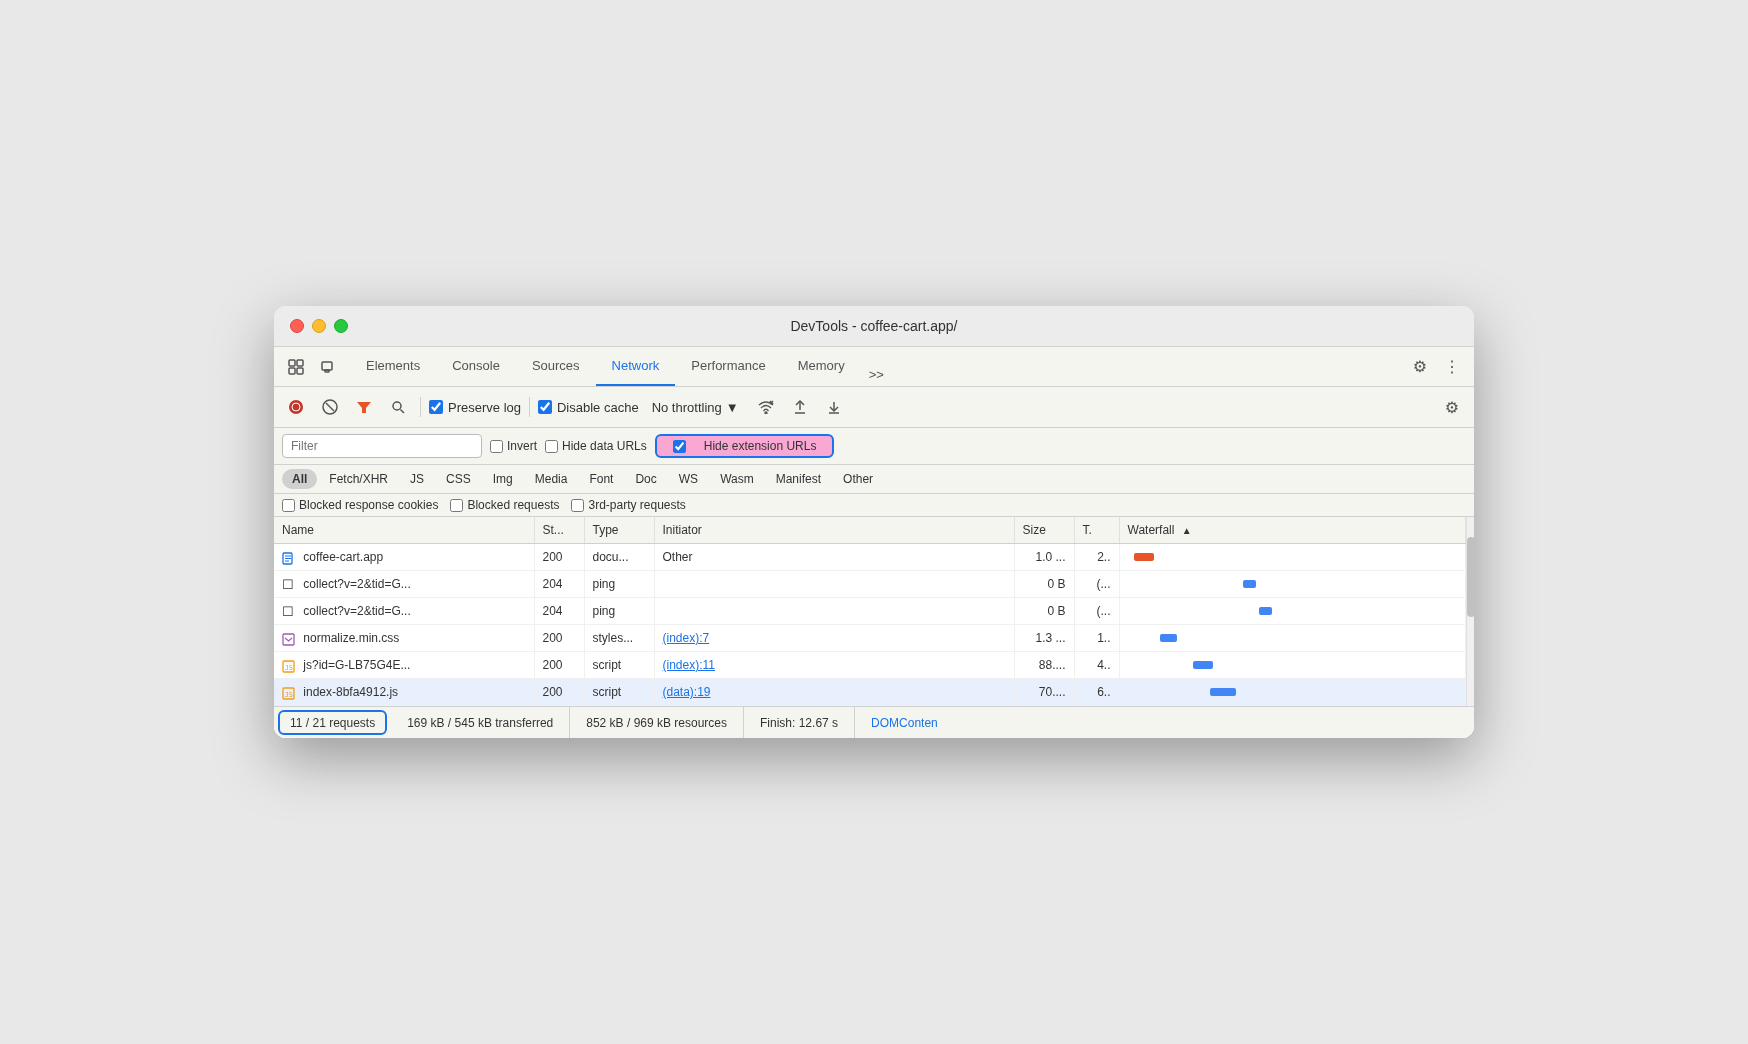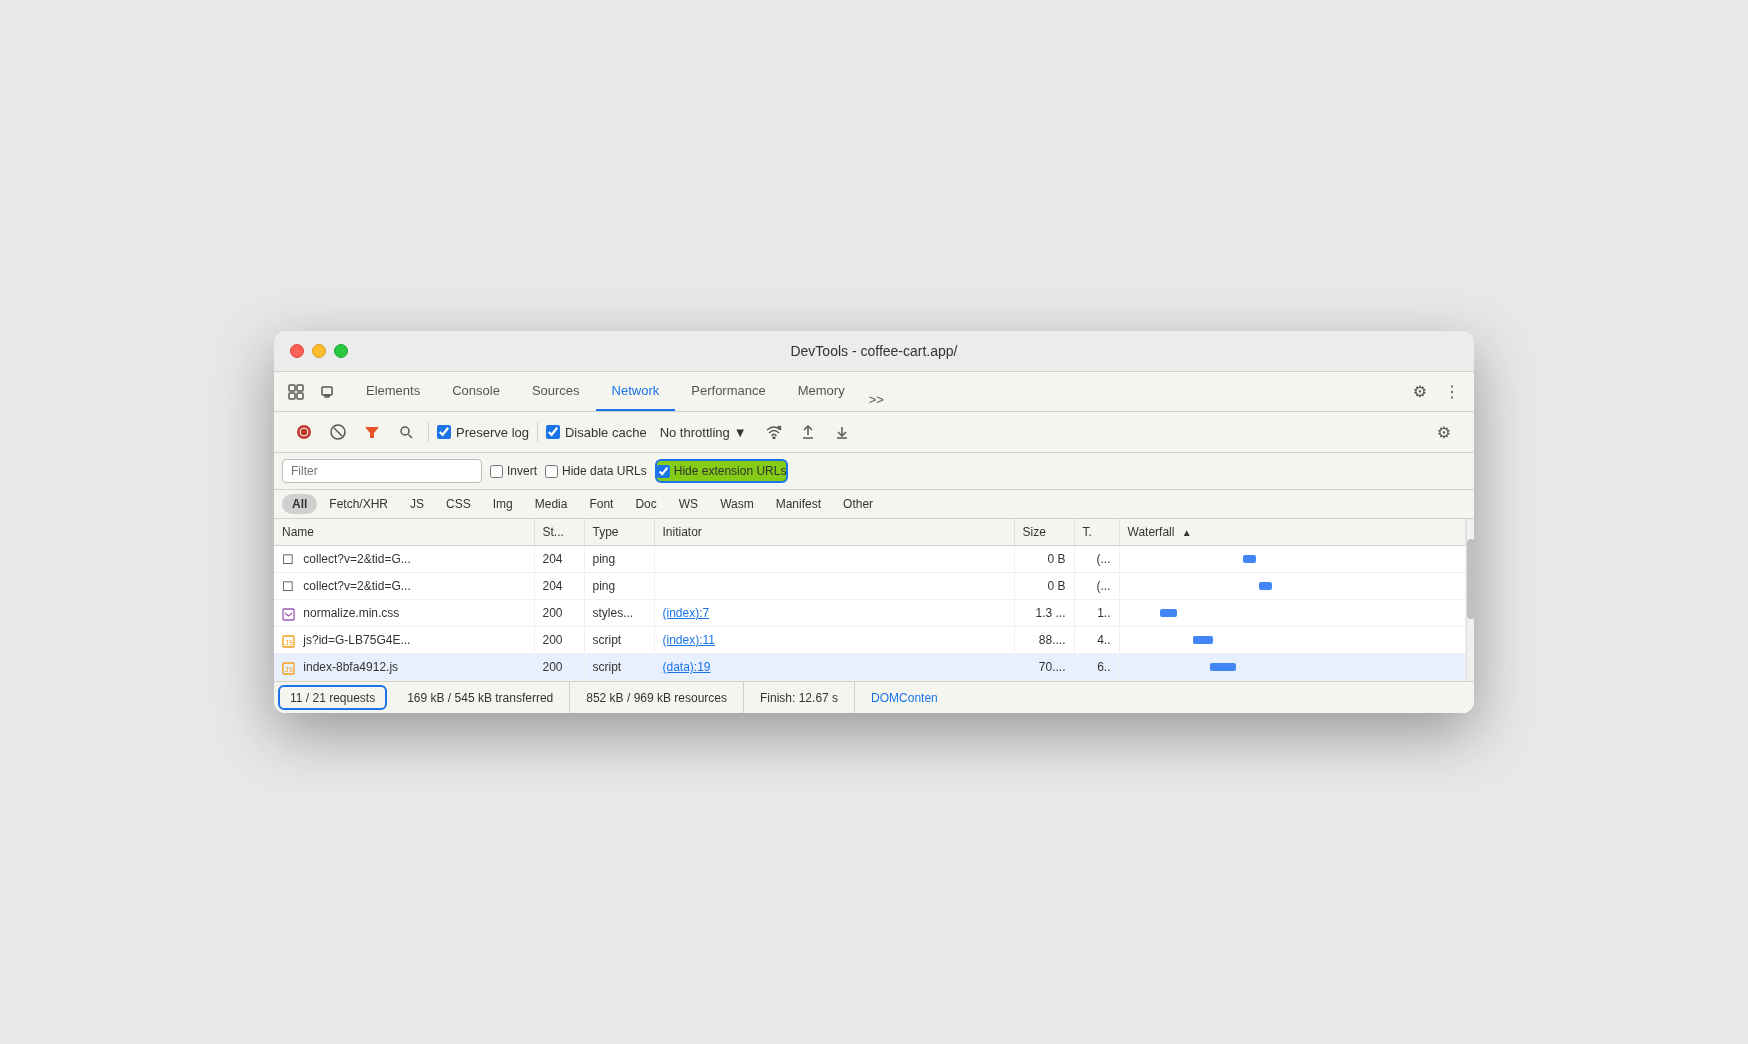--- a/index.html
+++ b/index.html
@@ -105,21 +105,21 @@
     }
     .tab-end-icons {
       display: flex;
       gap: 4px;
       margin-left: auto;
     }
     
     .toolbar {
       display: flex;
       align-items: center;
-      padding: 6px 16px;
+      padding: 6px 8px;
       gap: 6px;
       border-bottom: 1px solid #d0d0d0;
       background: #f5f5f0;
       flex-wrap: wrap;
     }
     .toolbar-btn {
       width: 28px;
       height: 28px;
       display: flex;
       align-items: center;
@@ -191,28 +191,28 @@
       cursor: pointer;
     }
     .filter-checkbox-group input[type=checkbox] {
       width: 13px;
       height: 13px;
     }
     
     .hide-ext-box {
       display: flex;
       align-items: center;
-      gap: 4px;
+      gap: 18px;
       font-size: 12px;
       color: #333;
       cursor: pointer;
-      padding: 3px 0;
+      padding: 3px 16px;
       border: 2.5px solid #1a73e8;
       border-radius: 6px;
-      background: #84cc16;
+      background: #f9a8d4;
     }
     .hide-ext-box input[type=checkbox] {
       width: 13px;
       height: 13px;
       accent-color: #1a73e8;
     }
     
     .type-filter-bar {
       display: flex;
       align-items: flex-start;
@@ -520,37 +520,74 @@
       <button class="type-btn">Img</button>
       <button class="type-btn">Media</button>
       <button class="type-btn">Font</button>
       <button class="type-btn">Doc</button>
       <button class="type-btn">WS</button>
       <button class="type-btn">Wasm</button>
       <button class="type-btn">Manifest</button>
       <button class="type-btn">Other</button>
     </div>
 
+    <div class="blocked-bar">
+      <label class="blocked-checkbox-group">
+        <input type="checkbox" style="">
+        <span>Blocked response cookies</span>
+      </label>
+      <label class="blocked-checkbox-group">
+        <input type="checkbox" style="">
+        <span>Blocked requests</span>
+      </label>
+      <label class="blocked-checkbox-group">
+        <input type="checkbox" style="">
+        <span>3rd-party requests</span>
+      </label>
+    </div>
 
     <div class="scrollbar-area">
       <div class="table-container">
         <table class="network-table">
           <thead>
             <tr>
               <th class="col-name">Name</th>
               <th class="col-status">St...</th>
               <th class="col-type">Type</th>
               <th class="col-initiator">Initiator</th>
               <th class="col-size">Size</th>
               <th class="col-time">T.</th>
               <th class="col-waterfall">Waterfall <span class="sort-arrow">▲</span></th>
             </tr>
           </thead>
           <tbody>
 
+            <tr>
+              <td class="col-name">
+                <span class="row-icon" style="color:#1a73e8;">
+                  <svg width="13" height="13" viewBox="0 0 13 13" fill="none" style="vertical-align:middle;">
+                    <rect x="1" y="1" width="9" height="11" rx="1" stroke="#1a73e8" stroke-width="1.3" fill="none"></rect>
+                    <line x1="3" y1="4" x2="9" y2="4" stroke="#1a73e8" stroke-width="1"></line>
+                    <line x1="3" y1="6.5" x2="9" y2="6.5" stroke="#1a73e8" stroke-width="1"></line>
+                    <line x1="3" y1="9" x2="7" y2="9" stroke="#1a73e8" stroke-width="1"></line>
+                  </svg>
+                </span>
+                coffee-cart.app
+              </td>
+              <td class="col-status">200</td>
+              <td class="col-type">docu...</td>
+              <td class="col-initiator">Other</td>
+              <td class="col-size">1.0 ...</td>
+              <td class="col-time">2..</td>
+              <td class="col-waterfall">
+                <div class="waterfall-cell" style="min-width:120px;">
+                  <div class="waterfall-bar" style="left:2%;width:6%;background:#e8542a;"></div>
+                </div>
+              </td>
+            </tr>
 
             <tr>
               <td class="col-name">
                 <span class="row-icon">☐</span>
                 collect?v=2&amp;tid=G...
               </td>
               <td class="col-status">204</td>
               <td class="col-type">ping</td>
               <td class="col-initiator"></td>
               <td class="col-size">0 B</td>

